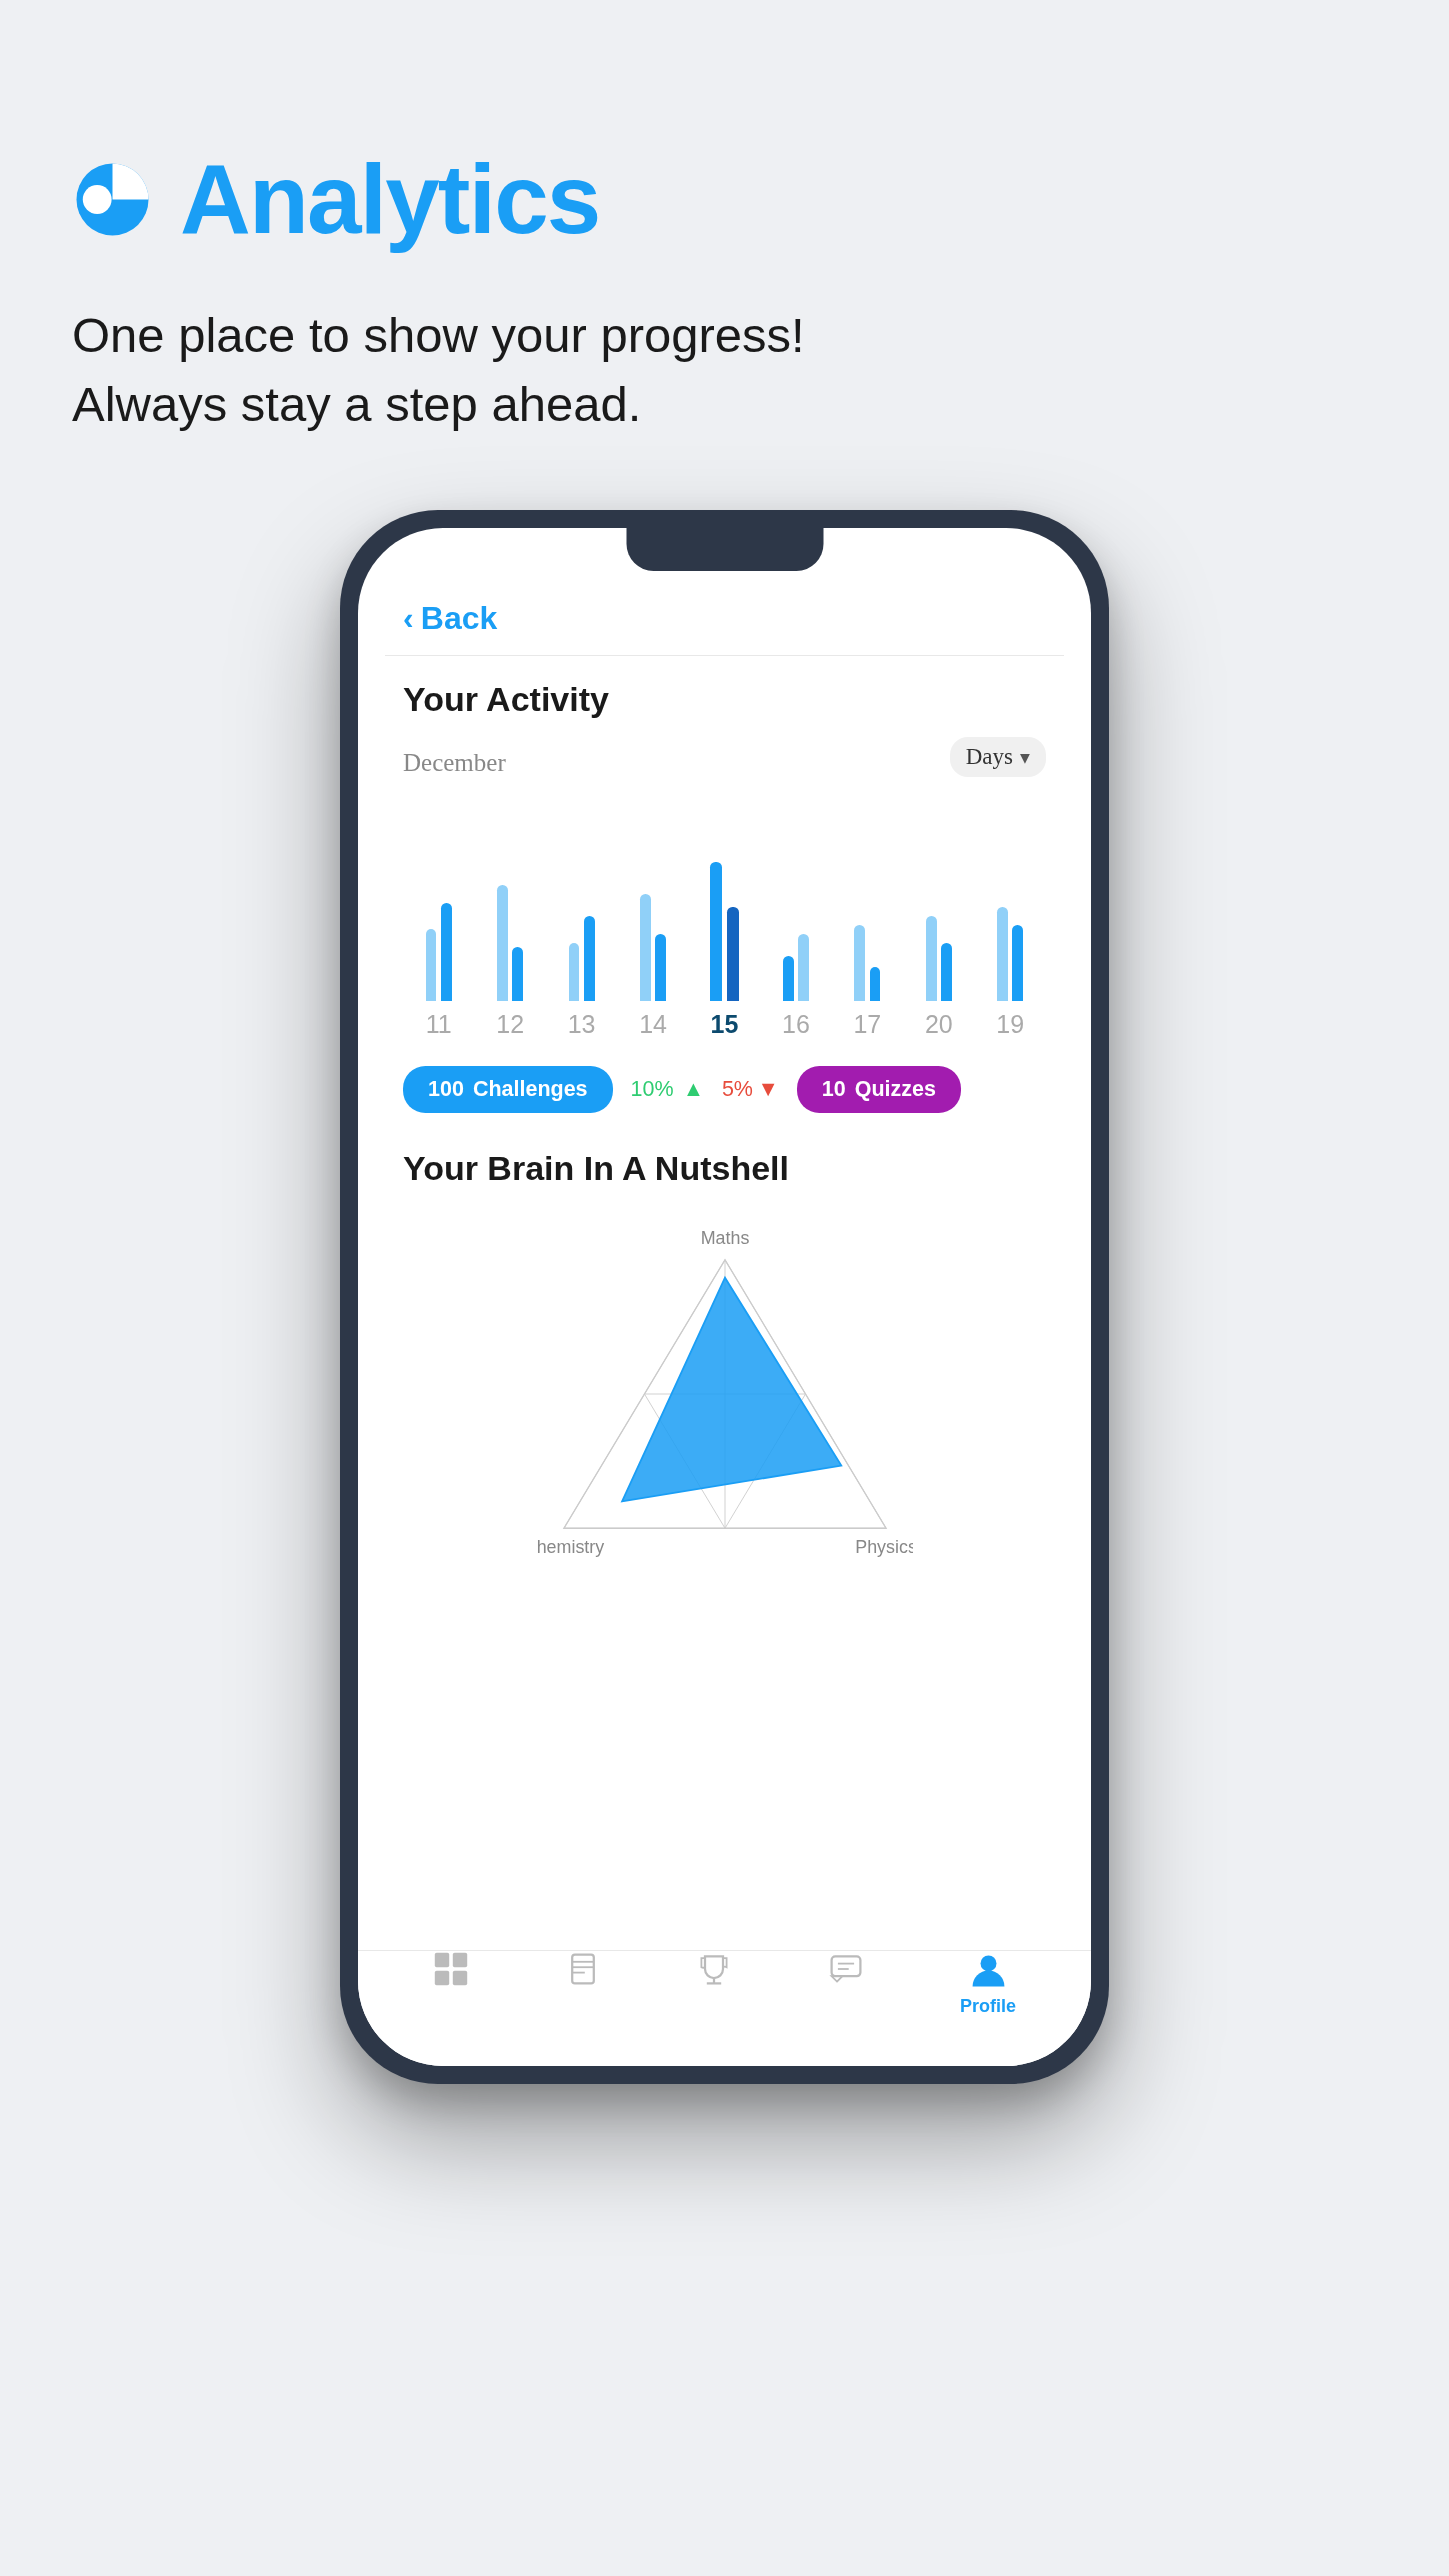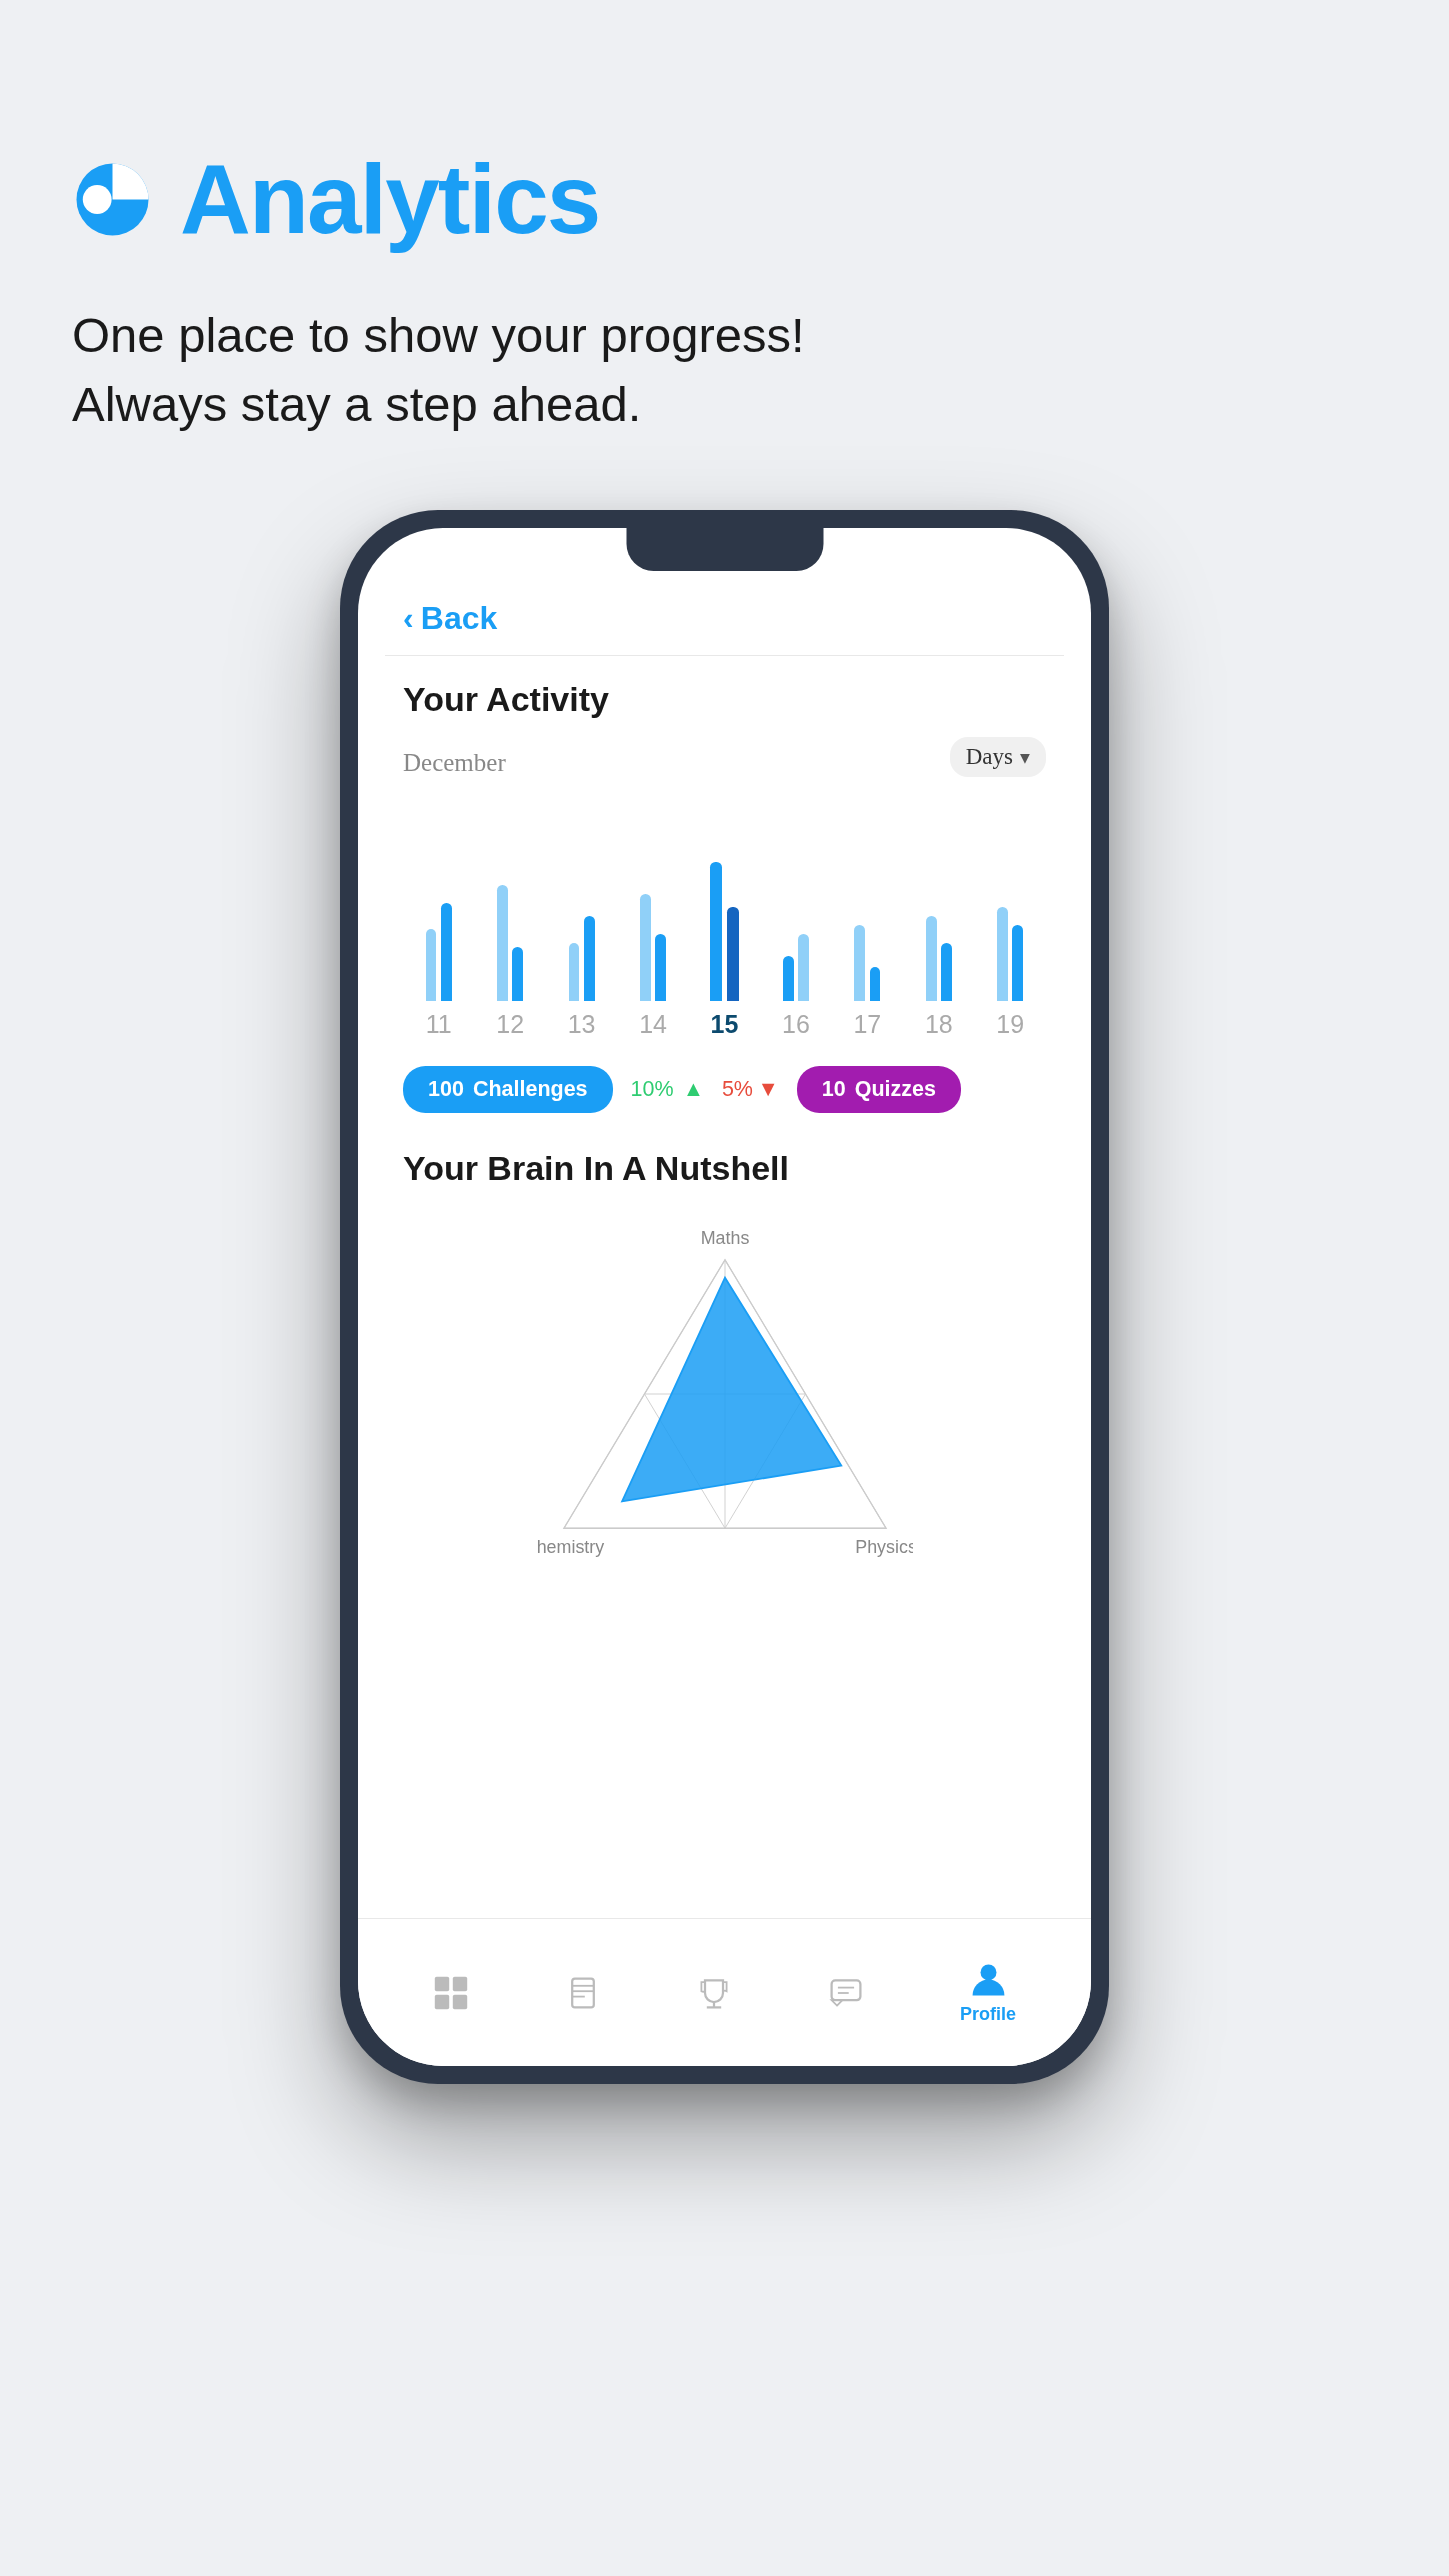--- a/index.html
+++ b/index.html
@@ -282,25 +282,24 @@
       position: relative;
       width: 100%;
       height: 376px;
       display: flex;
       justify-content: center;
       align-items: center;
     }
 
     
     .bottom-nav {
-      height: 148px;
+      height: 116px;
       background: white;
       border-top: 0.9px solid #e8e8e8;
       display: flex;
-      align-items: center;
       justify-content: space-around;
       padding: 0 27px;
     }
 
     .nav-item {
       display: flex;
       flex-direction: column;
       align-items: center;
       gap: 5.4px;
     }
@@ -430,21 +429,21 @@
             </div>
 
             <div class="bar-labels">
               <span class="bar-label">11</span>
               <span class="bar-label">12</span>
               <span class="bar-label">13</span>
               <span class="bar-label">14</span>
               <span class="bar-label active">15</span>
               <span class="bar-label">16</span>
               <span class="bar-label">17</span>
-              <span class="bar-label">18</span>
+              <span class="bar-label">20</span>
               <span class="bar-label">19</span>
             </div>
 
             <div class="stats-row">
               <div class="stat-pill-blue">
                 <span class="stat-number">100</span>
                 <span>Challenges</span>
               </div>
               <div class="stat-change-green">
                 <span>10%</span>

